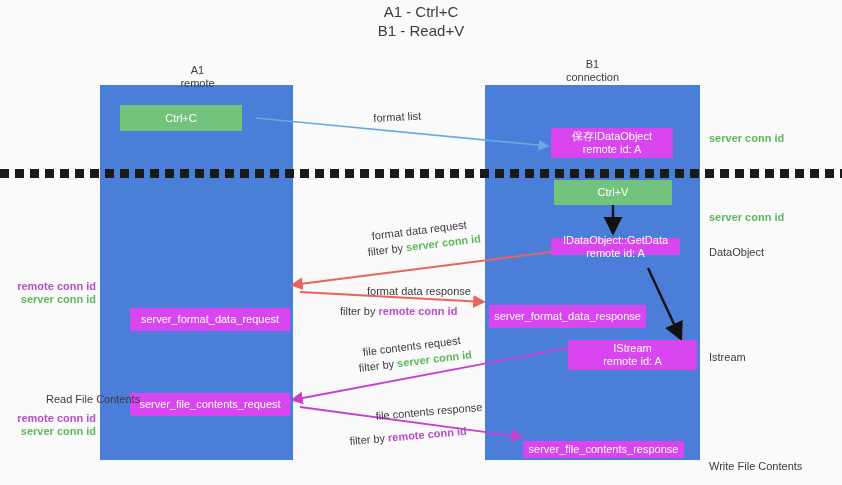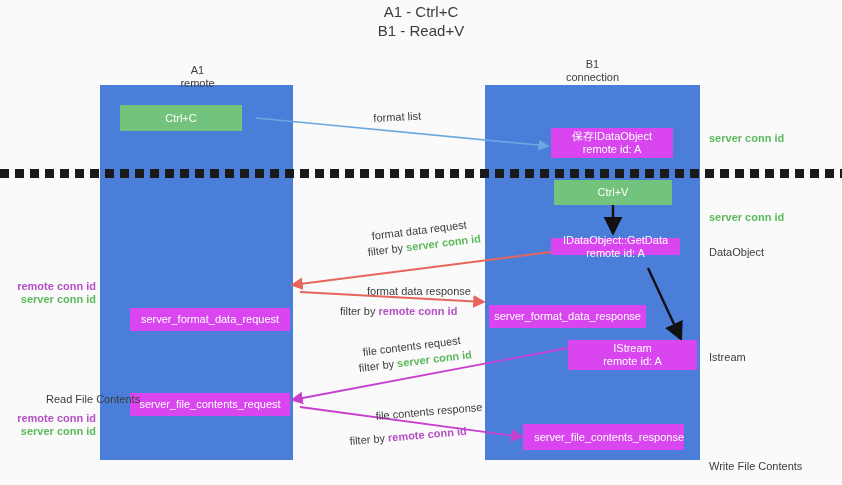--- a/index.html
+++ b/index.html
@@ -138,21 +138,21 @@
 
   <div class="node orange" style="left:568px;top:340px;width:129px;height:30px;">
     <span class="ln">IStream</span>
     <span class="ln">remote id: A</span>
   </div>
 
   <div class="node orange" style="left:130px;top:393px;width:160px;height:23px;">
     <span class="ln">server_file_contents_request</span>
   </div>
 
-  <div class="node orange" style="left:523px;top:424px;width:161px;height:26px;align-items:flex-end;">
+  <div class="node orange" style="left:523px;top:441px;width:161px;height:17px;">
     <span class="ln">server_file_contents_response</span>
   </div>
 
   <div class="lbl dark rot" style="left:373px;top:111px;transform:rotate(-3deg);">format list</div>
 
   <div class="lbl dark rot" style="left:371px;top:229px;transform:rotate(-7deg);">format data request</div>
   <div class="lbl dark rot" style="left:367px;top:245px;transform:rotate(-7deg);">
     <span>filter by </span><span class="green-in">server conn id</span>
   </div>
 

